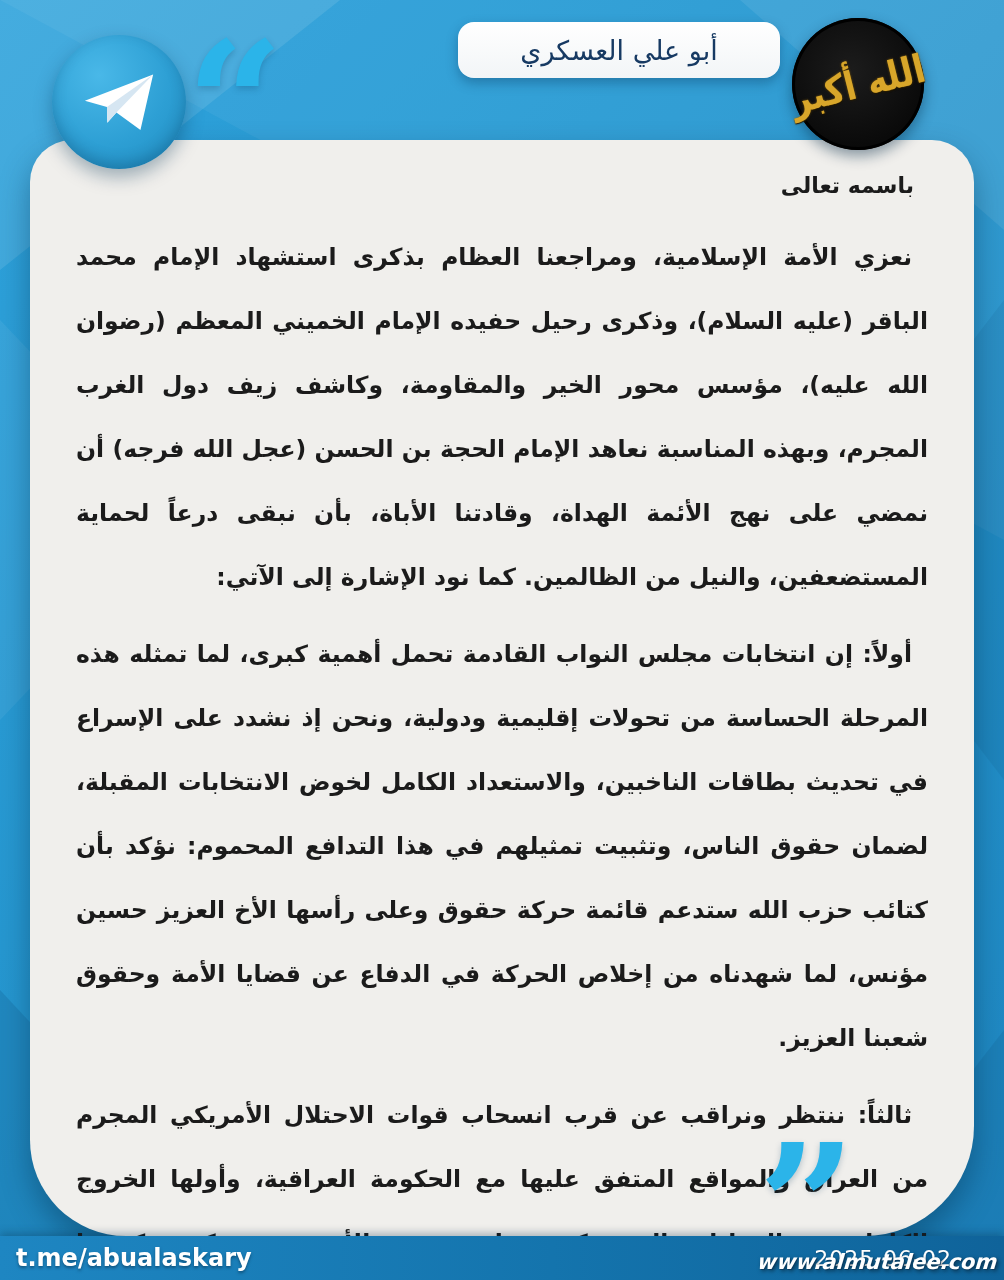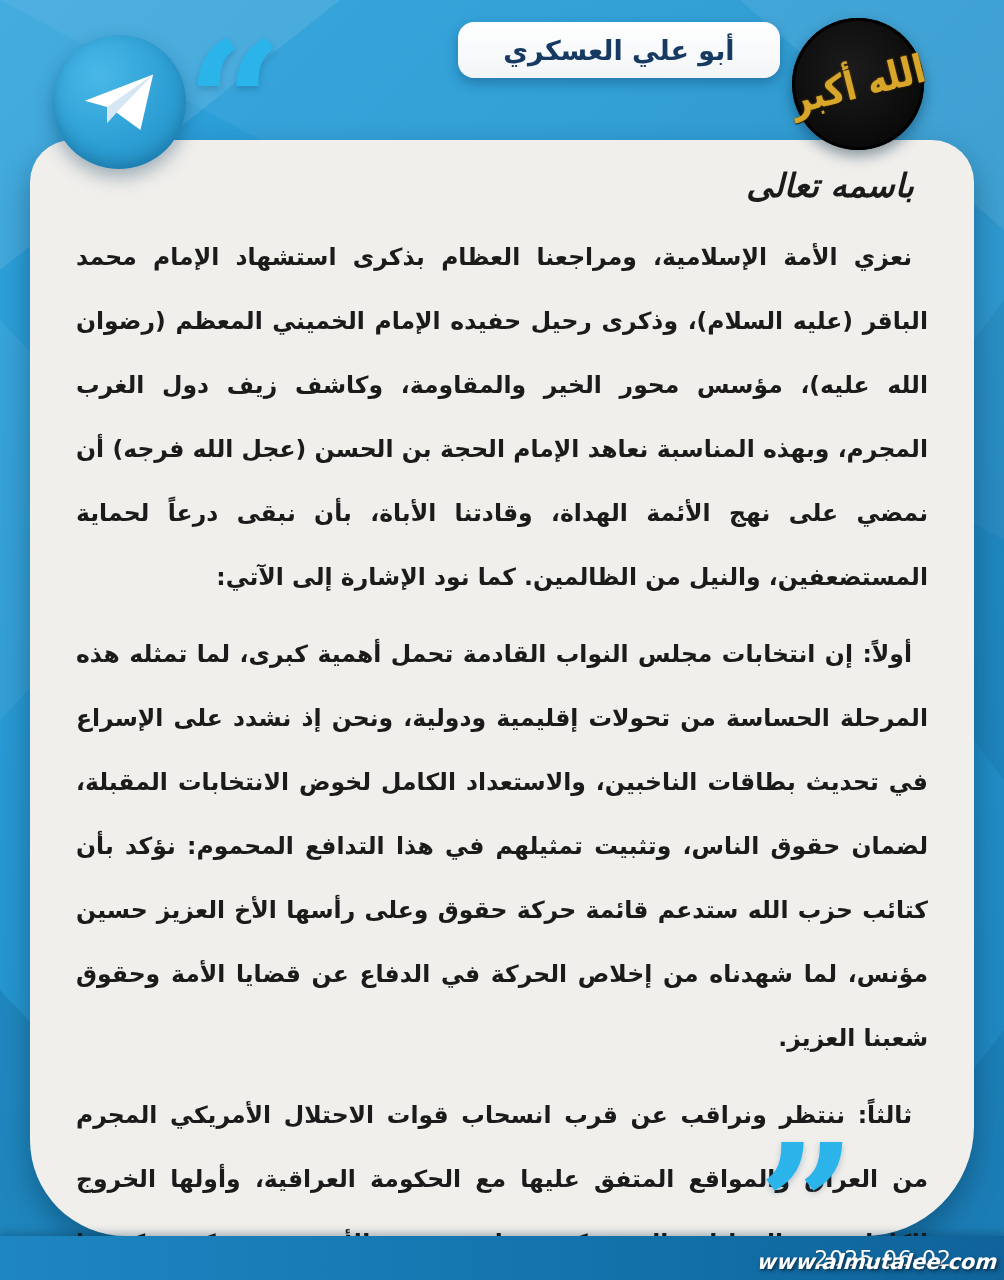--- a/index.html
+++ b/index.html
@@ -31,21 +31,21 @@
   .quote-close{left:758px;top:1130px;}
   
   .banner{
     position:absolute;left:458px;top:22px;width:322px;height:56px;z-index:3;
     background:linear-gradient(180deg,#ffffff 0%,#f2f5f7 100%);
     border-radius:16px;
     box-shadow:0 5px 12px rgba(5,50,85,.35);
     display:flex;align-items:center;justify-content:center;
   }
   .banner .name{
-    color:#173a63;font-size:27px;font-weight:bold;direction:rtl;
+    color:#173a63;font-size:27px;font-weight:normal;direction:rtl;
   }
   
   .emblem{
     position:absolute;left:792px;top:18px;width:132px;height:132px;border-radius:50%;
     background:radial-gradient(circle at 45% 40%,#1c1c1c 0%,#0a0a0a 70%);
     box-shadow:0 6px 14px rgba(4,40,66,.45), inset 0 0 0 3px #000;
     z-index:4;display:flex;align-items:center;justify-content:center;
   }
   .emblem .callig{
     color:#d8a62a;font-size:34px;font-weight:bold;direction:rtl;
@@ -59,21 +59,21 @@
     background:#f0efec;
     border-radius:42px 42px 14px 96px; 
     border-bottom-right-radius:110px;
     box-shadow:0 14px 30px rgba(3,42,70,.4);
   }
   .card-content{
     position:absolute;inset:0;padding:20px 46px 30px 46px;
     direction:rtl;color:#1b1b1b;
   }
   .basmala{
-    font-size:33px;font-weight:bold;line-height:52px;margin:0 14px 0 0;font-style:italic;
+    font-size:22px;font-weight:bold;line-height:52px;margin:0 14px 0 0;
   }
   .para{
     font-size:23.5px;font-weight:bold;line-height:64px;
     text-align:justify;text-justify:inter-word;
     margin:13px 0 0 0;text-indent:16px;
   }
   
   .footer-bar{
     position:absolute;left:0;bottom:0;width:1004px;height:44px;z-index:3;
     background:linear-gradient(90deg,#1e86c2 0%,#1474ad 55%,#0f639a 100%);
@@ -136,16 +136,17 @@
       <p class="para">نعزي الأمة الإسلامية، ومراجعنا العظام بذكرى استشهاد الإمام محمد الباقر (عليه السلام)، وذكرى رحيل حفيده الإمام الخميني المعظم (رضوان الله عليه)، مؤسس محور الخير والمقاومة، وكاشف زيف دول الغرب المجرم، وبهذه المناسبة نعاهد الإمام الحجة بن الحسن (عجل الله فرجه) أن نمضي على نهج الأئمة الهداة، وقادتنا الأباة، بأن نبقى درعاً لحماية المستضعفين، والنيل من الظالمين. كما نود الإشارة إلى الآتي:</p>
       <p class="para">أولاً: إن انتخابات مجلس النواب القادمة تحمل أهمية كبرى، لما تمثله هذه المرحلة الحساسة من تحولات إقليمية ودولية، ونحن إذ نشدد على الإسراع في تحديث بطاقات الناخبين، والاستعداد الكامل لخوض الانتخابات المقبلة، لضمان حقوق الناس، وتثبيت تمثيلهم في هذا التدافع المحموم: نؤكد بأن كتائب حزب الله ستدعم قائمة حركة حقوق وعلى رأسها الأخ العزيز حسين مؤنس، لما شهدناه من إخلاص الحركة في الدفاع عن قضايا الأمة وحقوق شعبنا العزيز.</p>
       <p class="para">ثالثاً: ننتظر ونراقب عن قرب انسحاب قوات الاحتلال الأمريكي المجرم من العراق والمواقع المتفق عليها مع الحكومة العراقية، وأولها الخروج الكامل من العمليات المشتركة، وقاعدة عين الأسد، ومعسكر فيكتوريا (المطار)، وإخراج طائراتهم التجسسية والحربية من سماء العراق، فعلى الجميع تحمل مسؤولياتهم، والعمل على إنهاء تسويفات العدو الأمريكي؛ وإلا ستُوّجه لهم ضربات شديدة تخرجهم تحت النار مجبرين، والله على ما نقول شهيد.</p>
 
     </div>
   </div>
 
   <div class="quote quote-close">”</div>
 
   <div class="footer-bar"></div>
+  <a class="tg-link" href="#">t.me/abualaskary</a>
   <span class="date-text">2025-06-02</span>
   <span class="watermark">www.almutalee.com</span>
 
 </div>
 
 </body></html>

